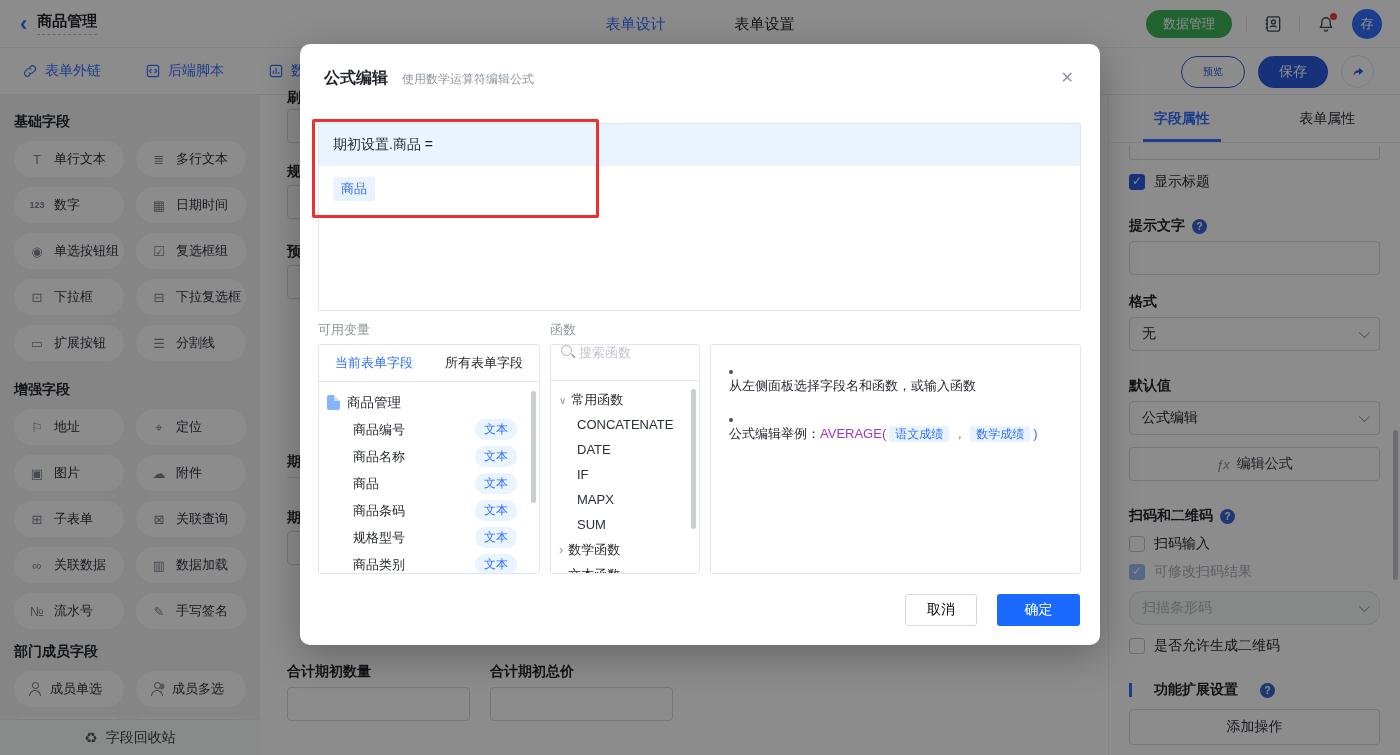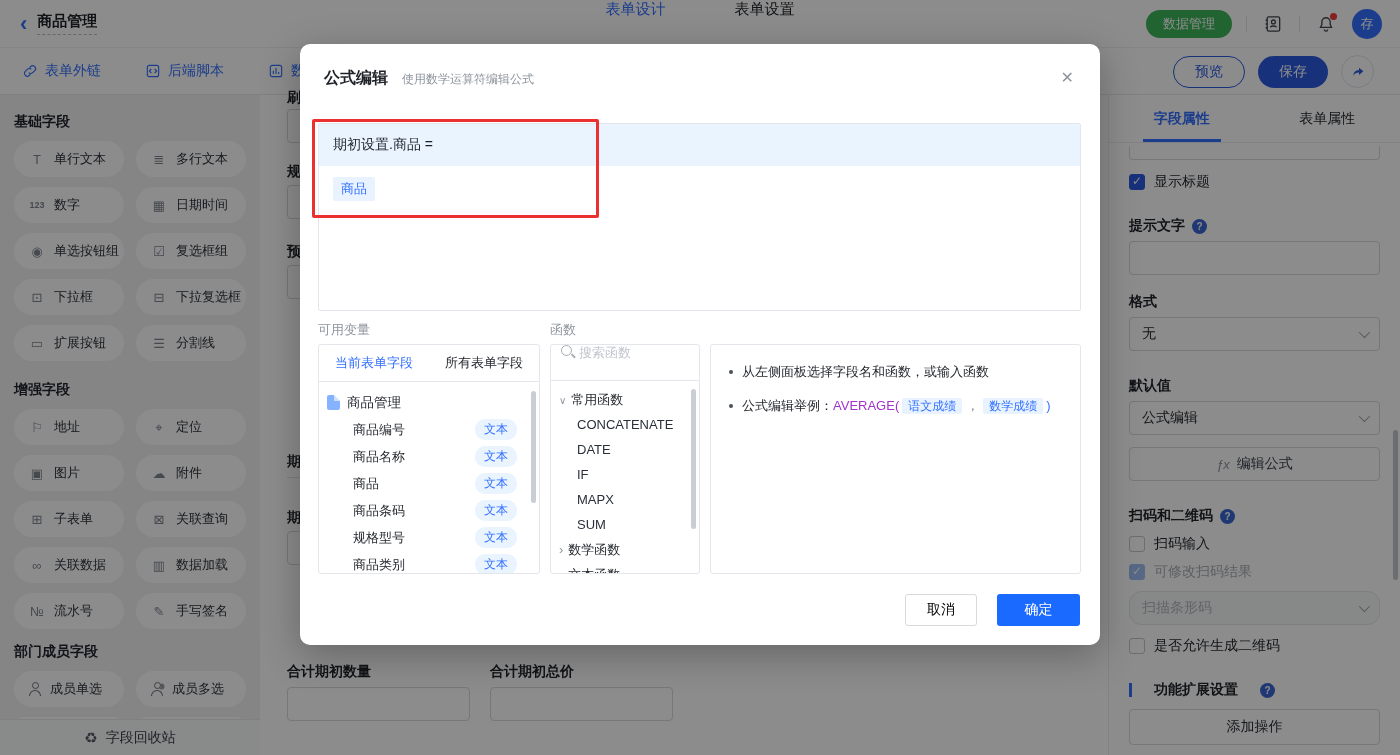--- a/index.html
+++ b/index.html
@@ -8,42 +8,42 @@
   .app { position:relative; width:1400px; height:755px; }
 
   
   .topbar { position:absolute; left:0; top:0; width:1400px; height:48px; background:#fff;
     display:flex; align-items:center; border-bottom:1px solid #f0f1f3; }
   .tb-left { display:flex; align-items:center; gap:10px; padding-left:20px; }
   .back { color:var(--accent); font-size:22px; font-weight:bold; line-height:1; cursor:pointer; }
   .back::before { content:"‹"; }
   .tb-title { font-size:15px; font-weight:bold; border-bottom:1px dashed #b9bec7; padding-bottom:3px; }
   .tb-tabs { position:absolute; left:0; right:0; top:0; height:48px; display:flex; gap:69px;
-    justify-content:center; align-items:flex-start; pointer-events:none; }
+    justify-content:center; align-items:center; pointer-events:none; }
   .tb-tab { font-size:15px; color:#1f2329; pointer-events:auto; cursor:pointer; }
   .tb-tab.active { color:var(--accent); }
   .tb-right { position:absolute; right:18px; top:0; height:48px; display:flex; align-items:center; gap:14px; }
   .btn-green { border:none; background:var(--green); color:#fff; font-size:13px; height:28px;
     padding:0 17px; border-radius:14px; cursor:pointer; font-family:inherit; }
   .vdiv { width:1px; height:16px; background:#e1e3e6; }
   .tb-ic { width:24px; height:24px; position:relative; display:inline-flex; align-items:center; justify-content:center; cursor:pointer; }
   .tb-ic svg { stroke:#41464e; fill:none; stroke-width:1.6; }
   .bell-dot { position:absolute; right:1px; top:1px; width:7px; height:7px; border-radius:50%; background:#f23c3c; }
   .avatar { width:30px; height:30px; border-radius:50%; background:var(--avatar); color:#fff;
     font-size:13px; display:flex; align-items:center; justify-content:center; cursor:pointer; }
 
   
   .toolbar { position:absolute; left:0; top:48px; width:1400px; height:47px; background:#fff;
     display:flex; align-items:center; border-bottom:1px solid #ececee; }
   .tool-links { display:flex; gap:44px; padding-left:22px; }
   .tool-link { display:flex; align-items:center; gap:7px; color:var(--accent); font-size:14px; cursor:pointer; }
   .tool-link svg { stroke:var(--accent); fill:none; stroke-width:1.7; }
   .tool-right { position:absolute; right:26px; top:7px; display:flex; align-items:center; gap:13px; }
   .btn-preview { height:32px; padding:0 21px; border-radius:16px; background:#fff; border:1px solid var(--save);
-    color:var(--save); font-size:14px; cursor:pointer; font-family:inherit; }
+    color:var(--save); font-size:10px; cursor:pointer; font-family:inherit; }
   .btn-save { height:32px; padding:0 21px; border-radius:16px; background:var(--save); border:none;
     color:#fff; font-size:14px; cursor:pointer; font-family:inherit; }
   .btn-share { width:33px; height:33px; border-radius:50%; background:#fff; border:1px solid #dfe3ef;
     display:flex; align-items:center; justify-content:center; cursor:pointer; }
 
   
   .lsidebar { position:absolute; left:0; top:95px; width:260px; height:660px; background:#f2f3f5; overflow:hidden; }
   .sec-title { margin:18px 14px 0; font-size:14px; font-weight:bold; height:18px; }
   .sec-title.t2 { margin-top:20px; } .sec-title.t3 { margin-top:14px; }
   .pgrid { display:grid; grid-template-columns:1fr 1fr; gap:10px 12px; margin:10px 14px 0; }
@@ -152,21 +152,21 @@
   .s-ic::after { content:""; position:absolute; left:9px; top:9px; width:5px; height:1.5px;
     background:#a7acb5; transform:rotate(45deg); }
   .f-tree { padding:6px 0; }
   .frow { height:25px; display:flex; align-items:center; font-size:13px; cursor:pointer; }
   .frow.group { padding-left:8px; gap:5px; }
   .frow.item { padding-left:26px; color:#2a2f3a; }
   .caret-d::before { content:"∨"; color:#8f959e; font-size:10px; }
   .caret-r::before { content:"›"; color:#8f959e; font-size:13px; }
   .fscroll { position:absolute; right:3px; top:44px; width:5px; height:140px; background:#c9cdd4; border-radius:3px; }
   .p-help { padding:16px 18px; }
-  .hrow { display:flex; gap:9px; font-size:13px; line-height:22px; margin-bottom:12px; }
+  .hrow { display:flex; gap:1px; font-size:13px; line-height:22px; margin-bottom:12px;flex-direction:column; }
   .hdot { flex:none; margin-top:9px; width:4px; height:4px; border-radius:50%; background:#4a4f58; }
   .fnname { color:var(--purple); }
   .fnclose { color:var(--accent); }
   .hchip { background:var(--chip-bg); color:var(--accent); padding:1px 6px; border-radius:2px; margin:0 3px; font-size:12px; }
   .hcomma { color:#7a8089; margin:0 1px; }
   .m-foot { position:absolute; right:20px; top:550px; display:flex; gap:20px; }
   .btn-cancel { width:72px; height:32px; background:#fff; border:1px solid #d9d9d9; border-radius:3px;
     font-size:14px; cursor:pointer; font-family:inherit; }
   .btn-ok { width:83px; height:32px; background:var(--ok); border:none; border-radius:3px; color:#fff;
     font-size:14px; cursor:pointer; font-family:inherit; }

